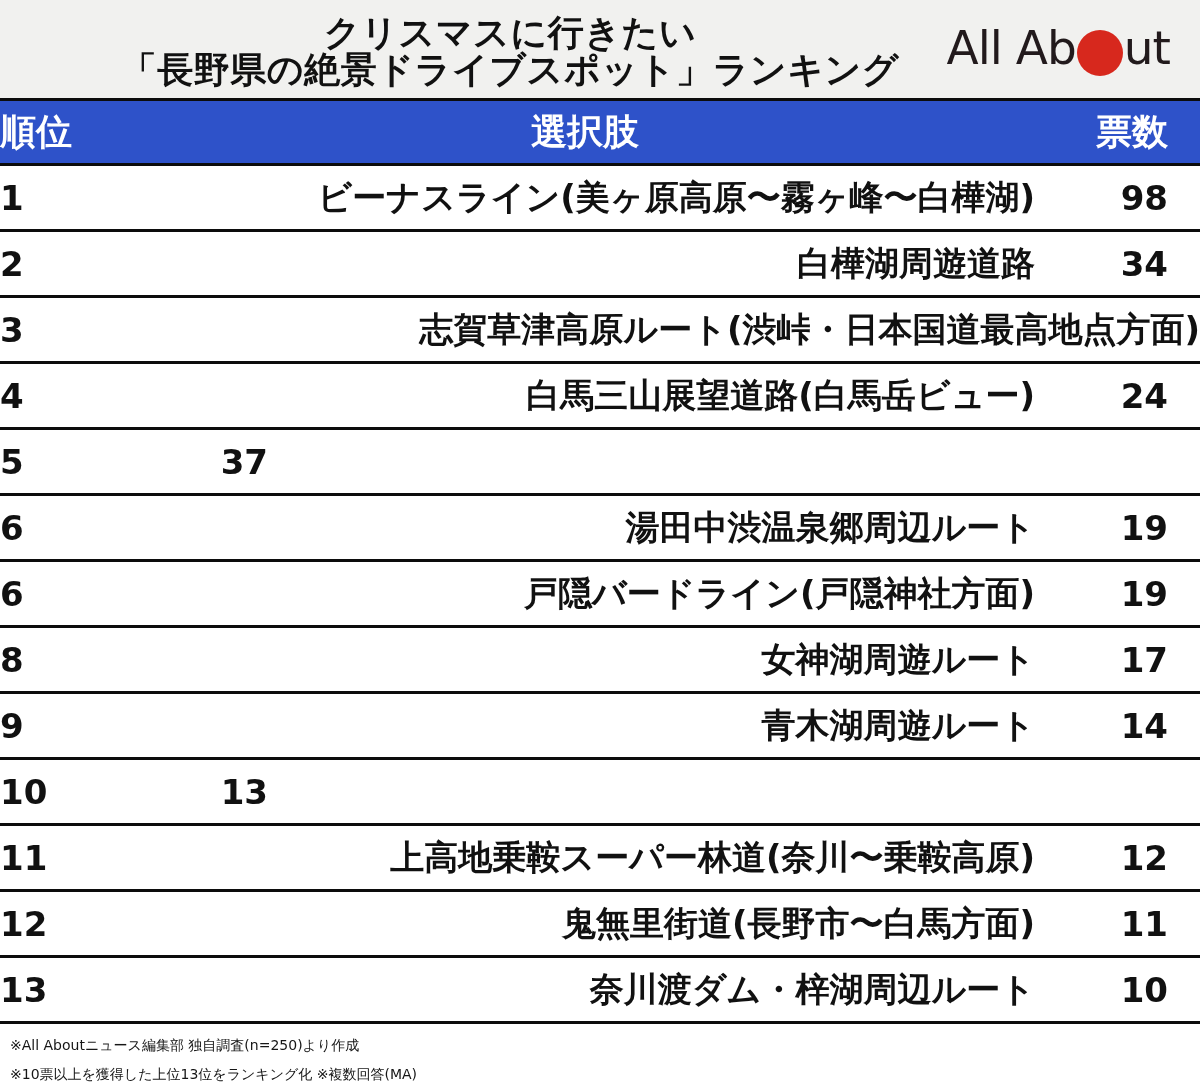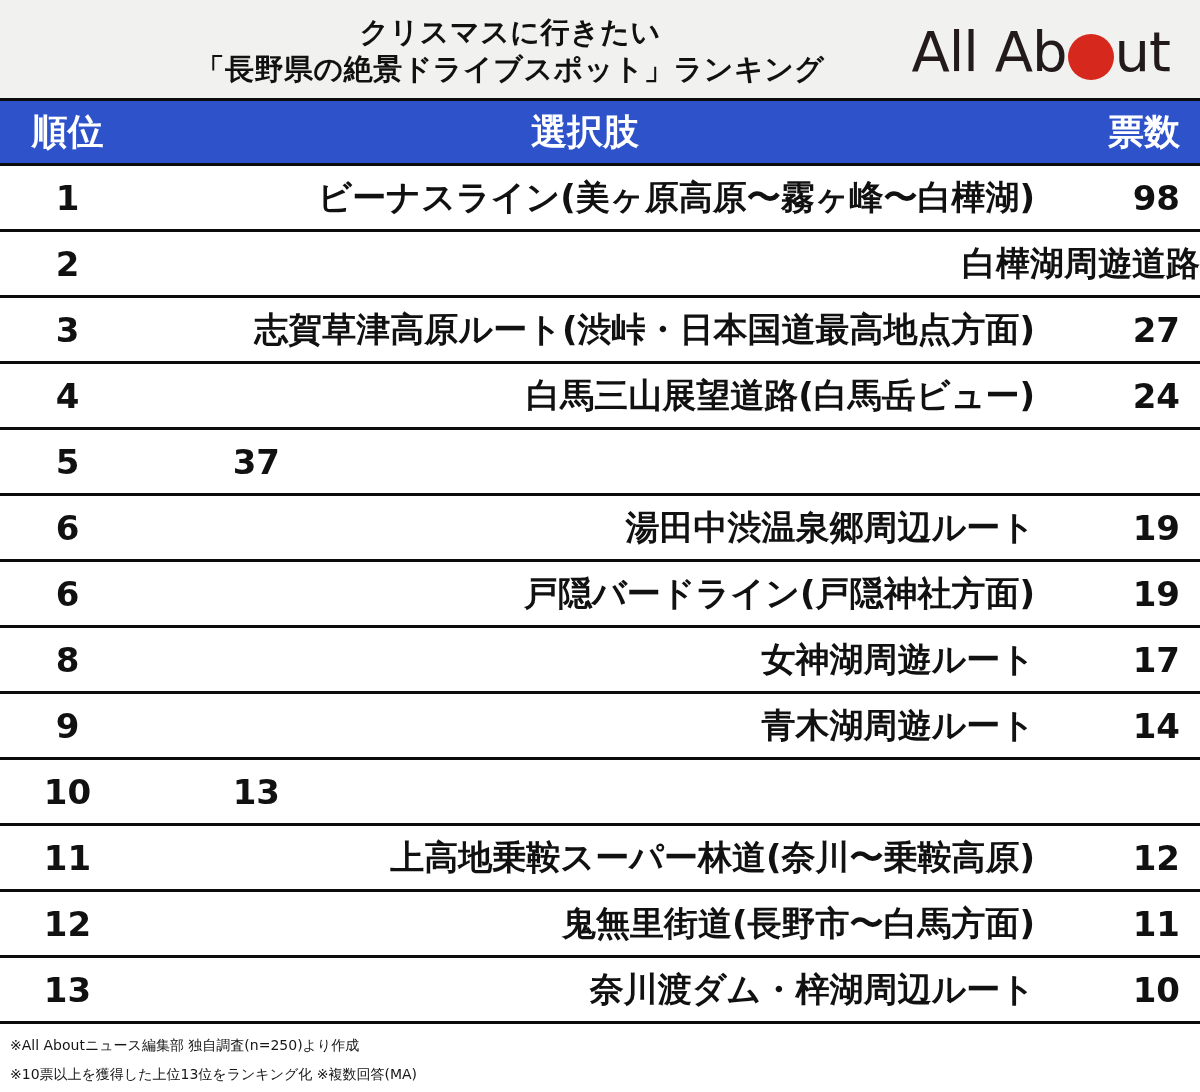--- a/index.html
+++ b/index.html
@@ -19,32 +19,32 @@
     height: 98px;
     background: #f1f1ef;
   }
   .title-text {
     position: absolute;
     left: 0;
     top: 14px;
     width: 1020px;
     text-align: center;
     font-weight: 700;
-    font-size: 29px;
+    font-size: 36px;
     line-height: 37px;
     color: #111111;
     letter-spacing: 0.5px;
   }
   .logo {
     position: absolute;
     right: 30px;
     top: 24px;
     display: flex;
     align-items: center;
-    font-size: 56px;
+    font-size: 47px;
     font-weight: 400;
     letter-spacing: -1px;
     color: #221a1c;
     line-height: 1;
   }
   .logo-dot {
     display: inline-block;
     width: 46px;
     height: 46px;
     border-radius: 50%;
@@ -71,35 +71,35 @@
     height: 66px;
     background: #ffffff;
     border-bottom: 3px solid #0c0c0c;
     font-weight: 700;
     font-size: 34px;
     color: #111111;
   }
   .col-rank {
     width: 135px;
     flex: 0 0 135px;
-    text-align: center;
+    text-align: left;
   }
   .col-choice {
     flex: 1 1 auto;
     text-align: right;
     padding-left: 7px;
     white-space: nowrap;
     overflow: hidden;
   }
   .thead .col-choice { text-align: center; padding-left: 0; }
   .col-votes {
     width: 165px;
     flex: 0 0 165px;
     text-align: right;
-    padding-right: 20px;
+    padding-right: 32px;
   }
 
   
   .footer {
     padding: 7px 10px 0 10px;
     font-weight: 400;
     font-size: 14px;
     line-height: 29px;
     color: #161616;
   }
@@ -126,25 +126,25 @@
 </div>
 
 <div class="row">
   <div class="col-rank">1</div>
   <div class="col-choice">ビーナスライン(美ヶ原高原〜霧ヶ峰〜白樺湖)</div>
   <div class="col-votes">98</div>
 </div>
 <div class="row">
   <div class="col-rank">2</div>
   <div class="col-choice">白樺湖周遊道路</div>
+  <div class="col-votes">34</div>
 </div>
 <div class="row">
   <div class="col-rank">3</div>
   <div class="col-choice">志賀草津高原ルート(渋峠・日本国道最高地点方面)</div>
-  <div class="col-votes">27</div>
 </div>
 <div class="row">
   <div class="col-rank">4</div>
   <div class="col-choice">白馬三山展望道路(白馬岳ビュー)</div>
   <div class="col-votes">24</div>
 </div>
 <div class="row">
   <div class="col-rank">5</div>
   <div class="col-votes">37</div>
 </div>

